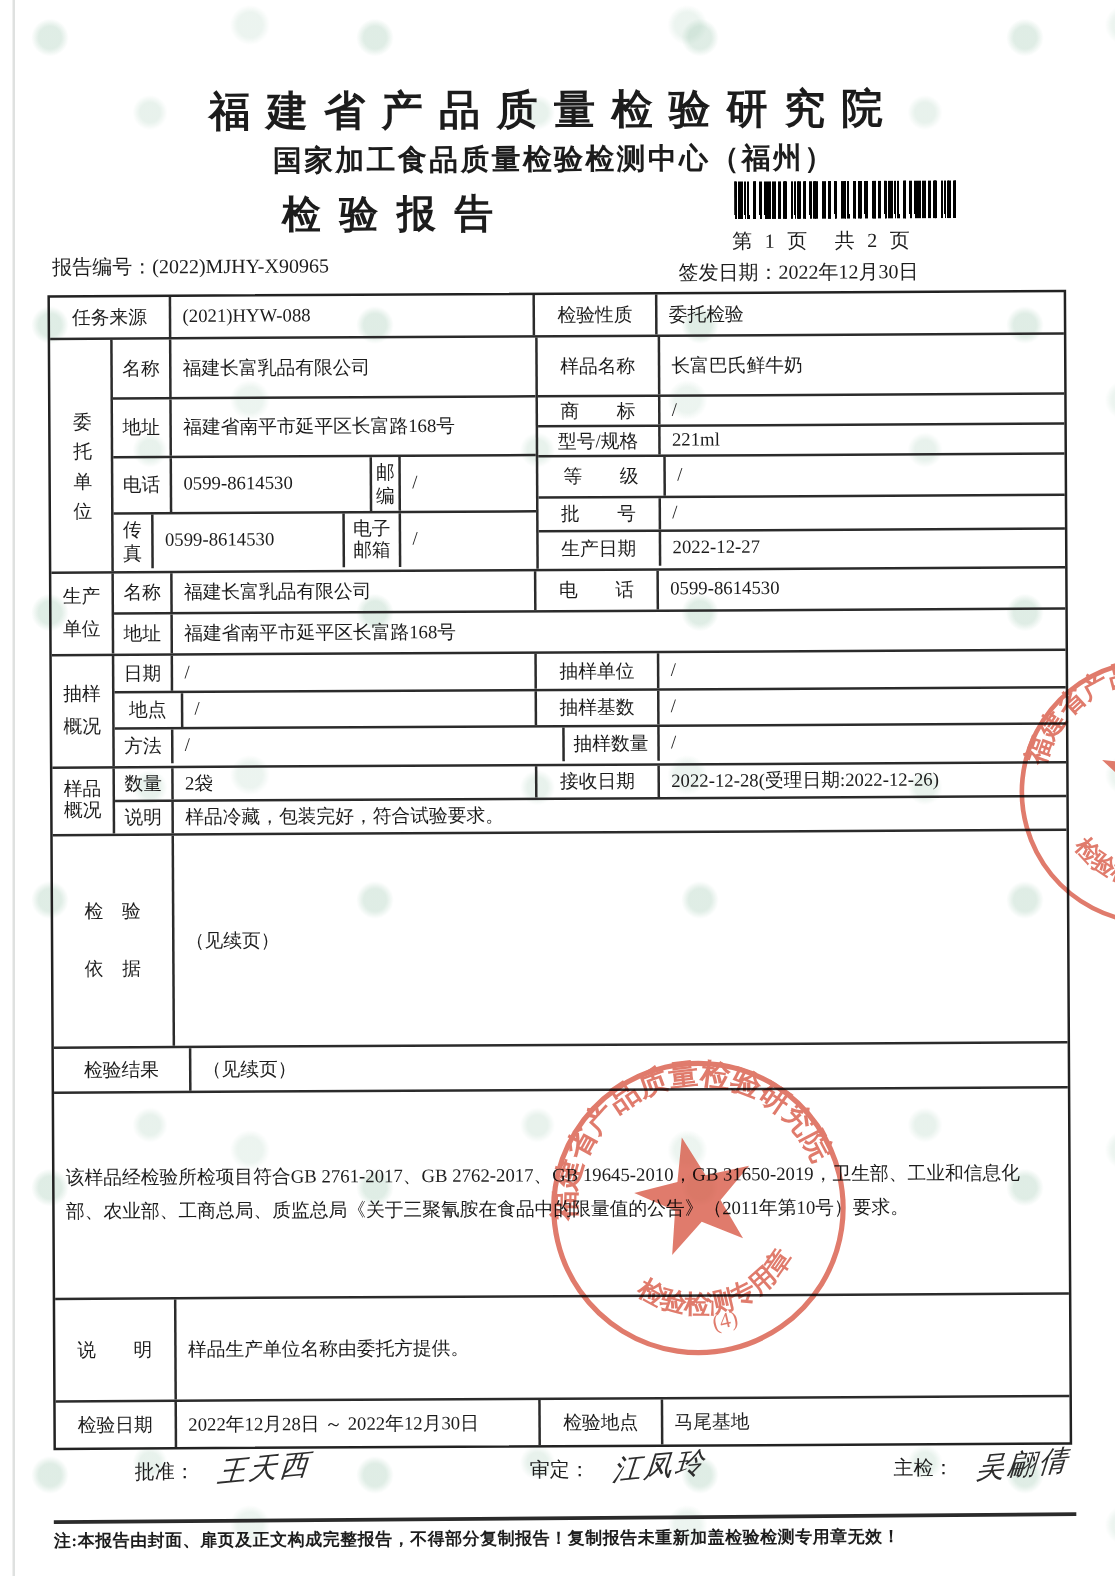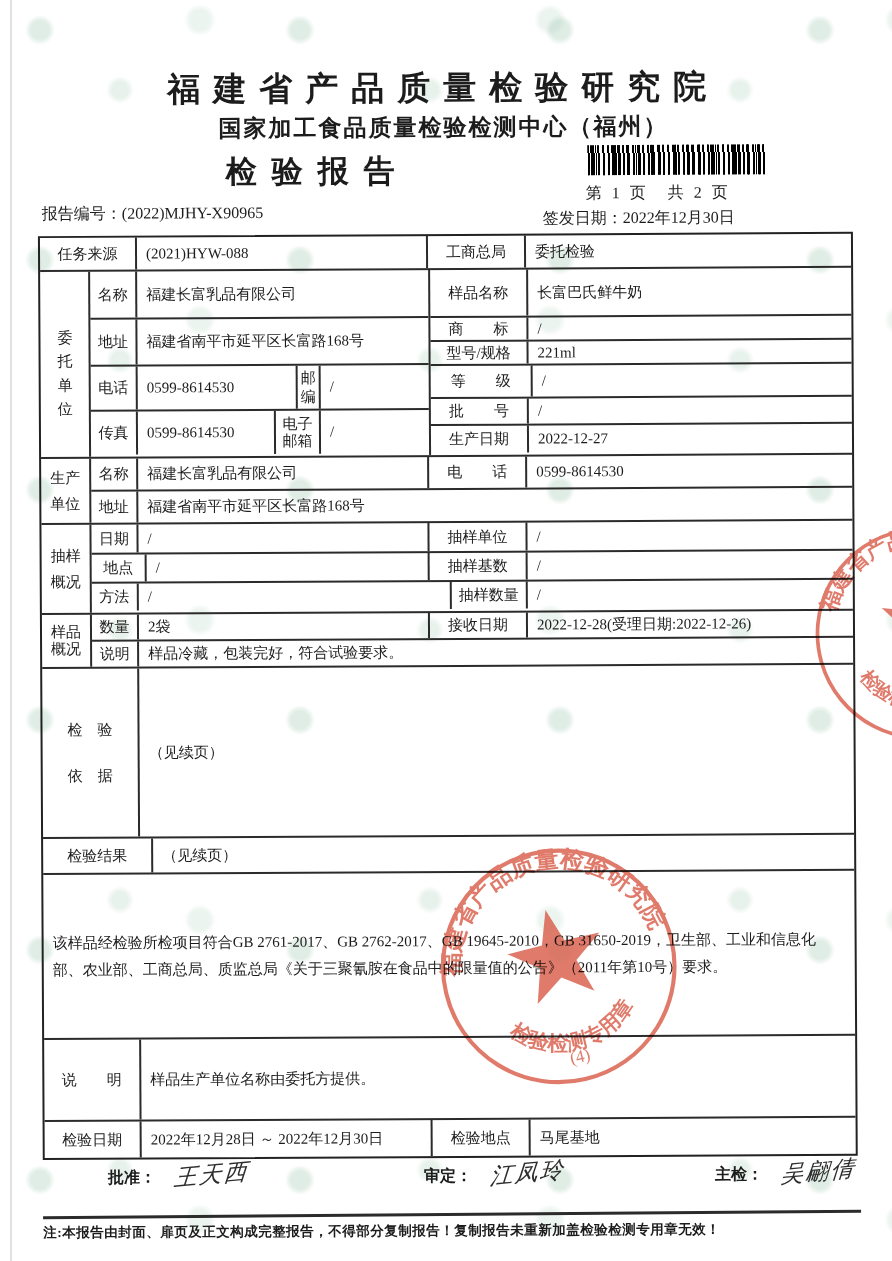--- a/index.html
+++ b/index.html
@@ -48,21 +48,21 @@
   .row{display:flex;box-sizing:border-box;}
   .vlabel{writing-mode:vertical-lr;letter-spacing:24px;justify-content:center;display:flex;align-items:center;}
   .wrap2{width:36px;line-height:26px;text-align:center;word-break:break-all;}
   .wrap2b{width:36px;line-height:17px;text-align:center;word-break:break-all;}
   .biglabel{width:56px;line-height:46px;text-align:center;word-break:break-all;}
   .val{padding-left:9px;}
   .multiline{align-items:center;line-height:27px;padding-top:2px;padding-bottom:2px;}
 
   
   .sigrow{position:absolute;left:40px;top:1158px;width:815px;display:flex;align-items:center;font-size:16px;}
-  .siglabel{font-weight:bold;}
+  .siglabel{font-weight:normal;}
   .sig{font-style:italic;font-size:23px;color:#2d2d2d;transform:rotate(-5deg) skewX(-10deg);
     display:inline-block;margin-left:14px;letter-spacing:2px;font-family:"DejaVu Serif",serif;}
   .thickline{position:absolute;left:40px;top:1213px;width:818px;height:3px;background:#2b2b2b;transform:rotate(-0.15deg);}
   .footnote{position:absolute;left:40px;top:1222px;width:830px;font-size:13.5px;font-weight:bold;letter-spacing:.5px;}
 
   
   .stamp{position:absolute;mix-blend-mode:multiply;opacity:.8;pointer-events:none;}
   .stamp-main{left:433px;top:843px;width:248px;height:248px;transform:rotate(-13deg);}
   .stamp-side{left:810px;top:524px;width:224px;height:224px;transform:rotate(6deg);}
 </style>
@@ -79,21 +79,21 @@
   <div class="barcode"></div>
   <div class="pageinfo">第 1 页　共 2 页</div>
   <div class="issuedate"><span>签发日期：</span><span>2022年12月30日</span></div>
   <div class="reportno"><span>报告编号：</span><span>(2022)MJHY-X90965</span></div>
 
   <div class="tbl">
 
     <div class="tr" style="height:34px">
       <div class="td c br" style="width:97px">任务来源</div>
       <div class="td val br" style="flex:1">(2021)HYW-088</div>
-      <div class="td c br" style="width:98px">工商总局</div>
+      <div class="td c br" style="width:98px">检验性质</div>
       <div class="td val" style="width:325px">委托检验</div>
     </div>
 
     <div class="tr" style="height:187px">
       <div class="row br" style="width:390px">
         <div class="td c vlabel br" style="width:50px">委托单位</div>
         <div class="col" style="flex:1">
           <div class="row bb" style="height:48px">
             <div class="td c br" style="width:47px">名称</div>
             <div class="td val" style="flex:1">福建长富乳品有限公司</div>
@@ -102,21 +102,21 @@
             <div class="td c br" style="width:47px">地址</div>
             <div class="td val" style="flex:1">福建省南平市延平区长富路168号</div>
           </div>
           <div class="row bb" style="height:45px">
             <div class="td c br" style="width:47px">电话</div>
             <div class="td val br" style="flex:1">0599-8614530</div>
             <div class="td c br" style="width:23px">邮编</div>
             <div class="td val" style="width:108px">/</div>
           </div>
           <div class="row" style="height:43px">
-            <div class="td c br" style="width:47px">传真</div>
+            <div class="td c br" style="width:32px">传真</div>
             <div class="td val br" style="flex:1">0599-8614530</div>
             <div class="td c br" style="width:45px;padding:0 3px">
                 <span class="wrap2b">电子邮箱</span>
               </div>
             <div class="td val" style="width:108px">/</div>
           </div>
         </div>
       </div>
       <div class="col" style="flex:1">
         <div class="row bb" style="height:48px">

